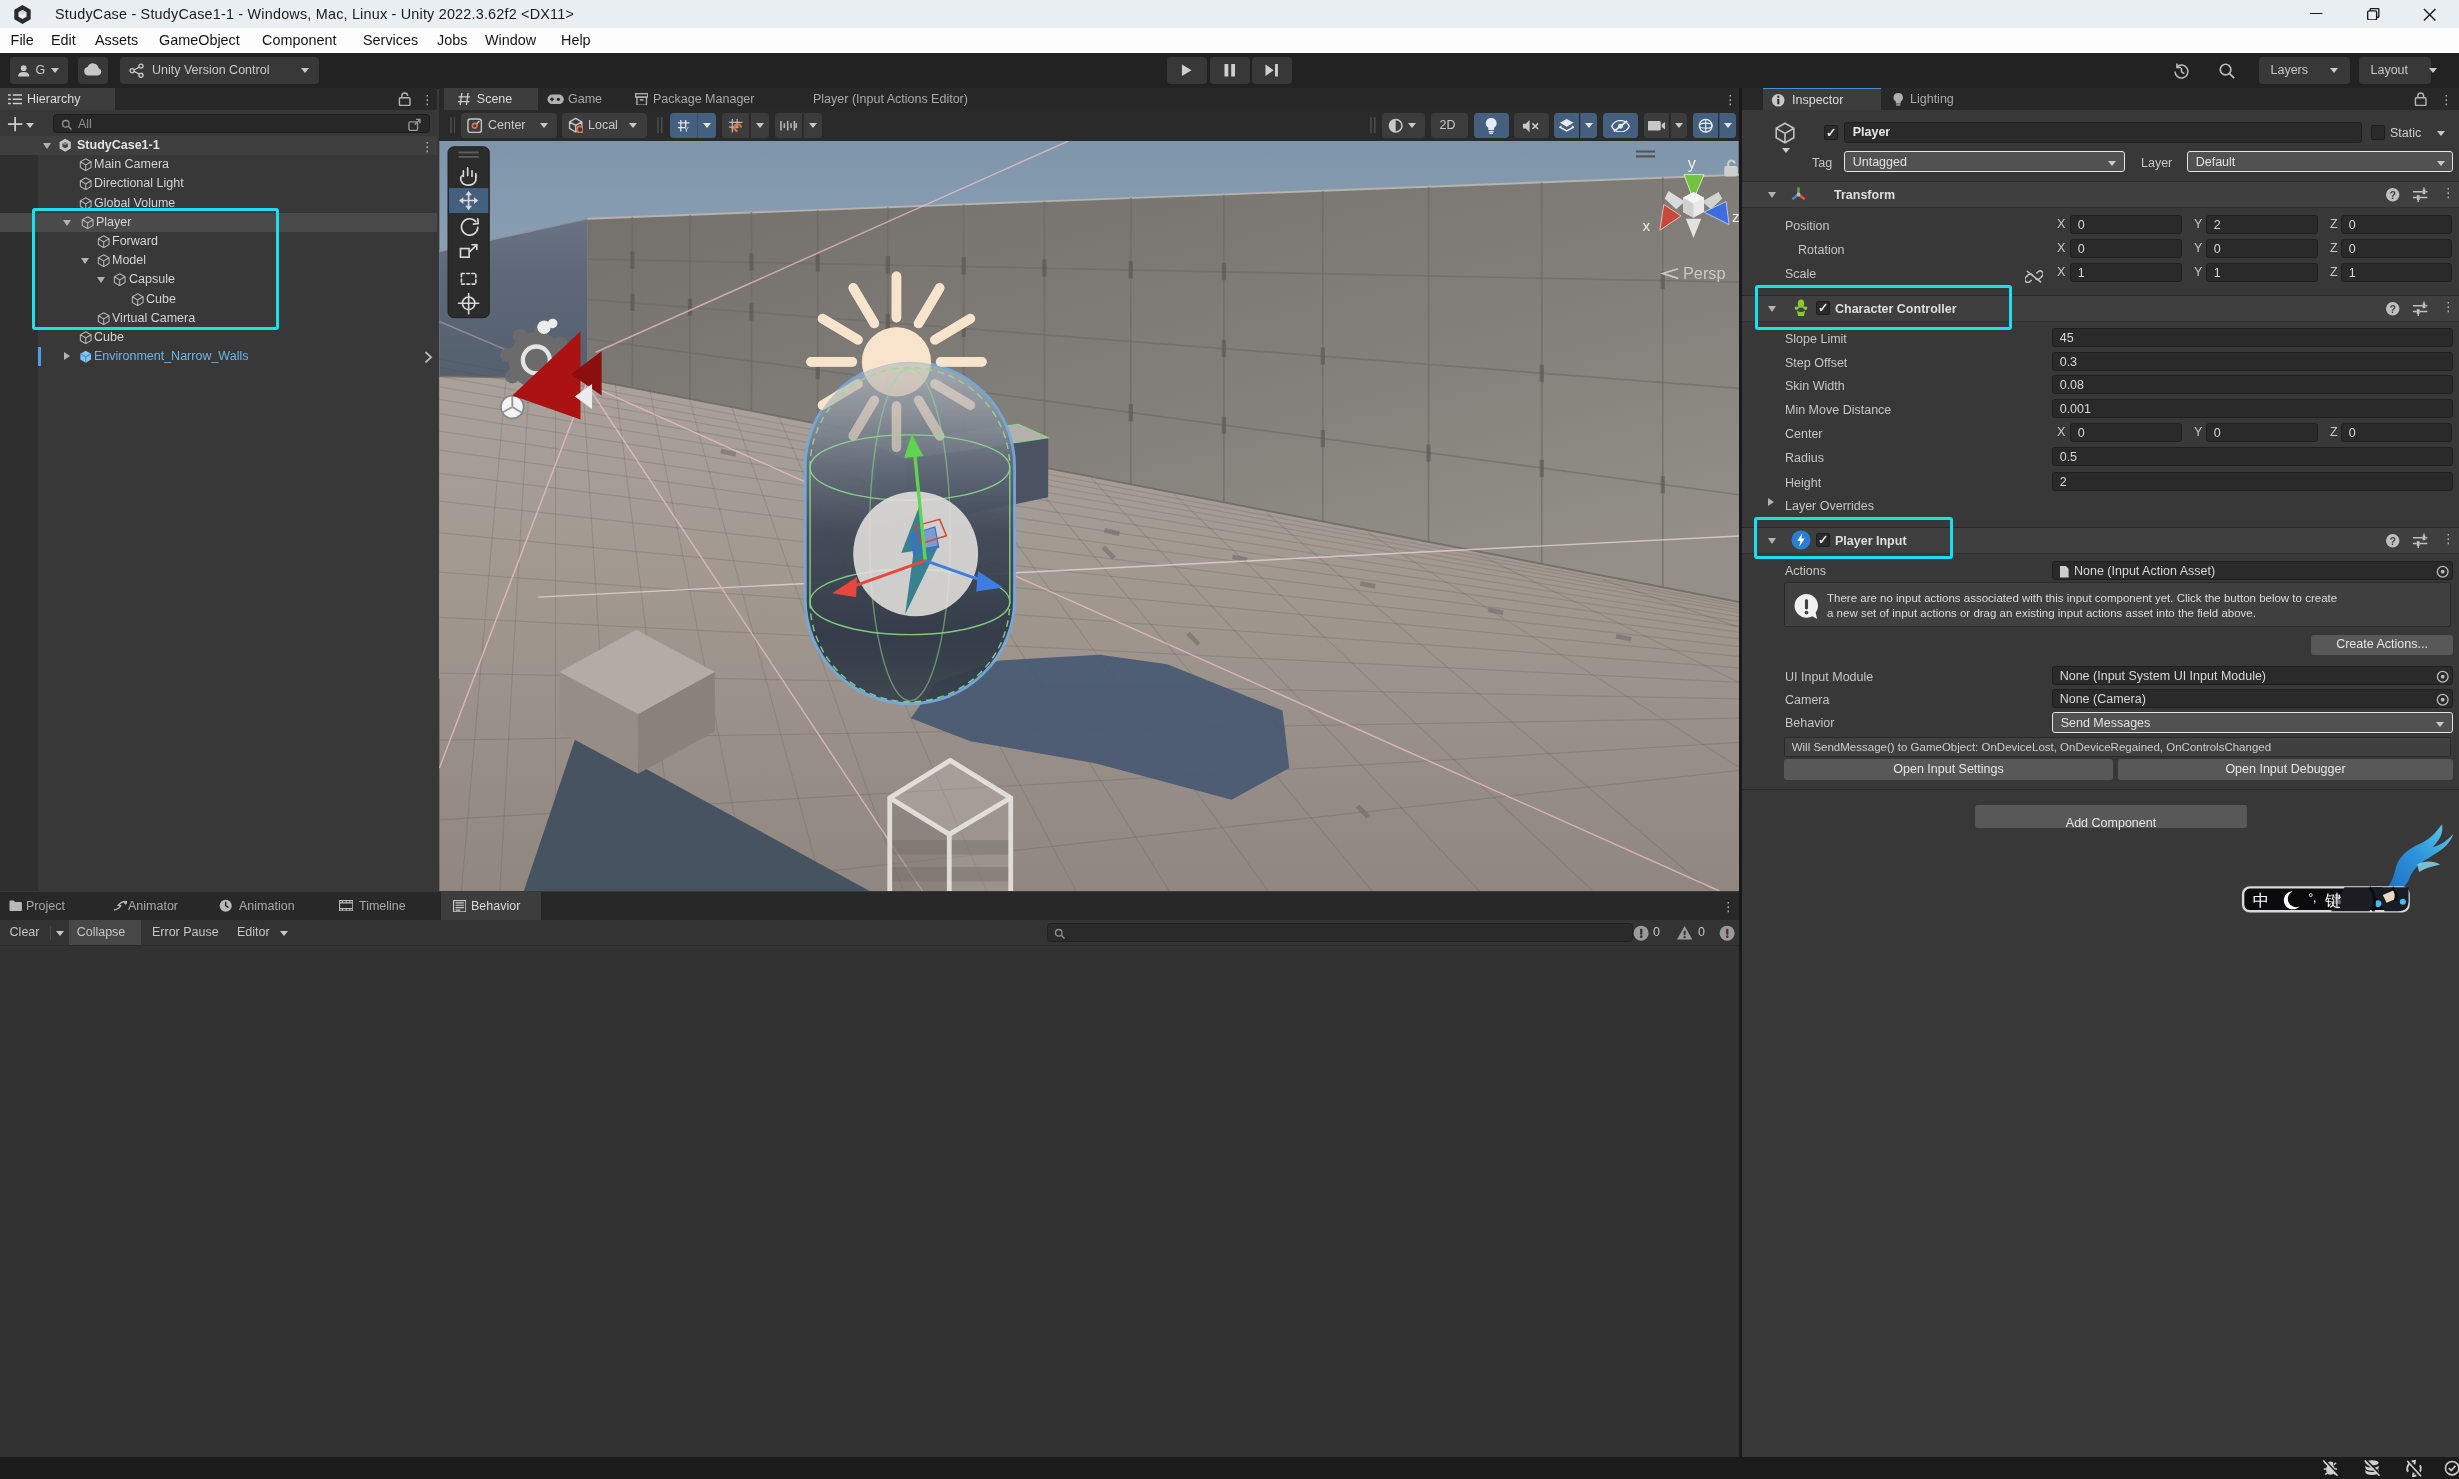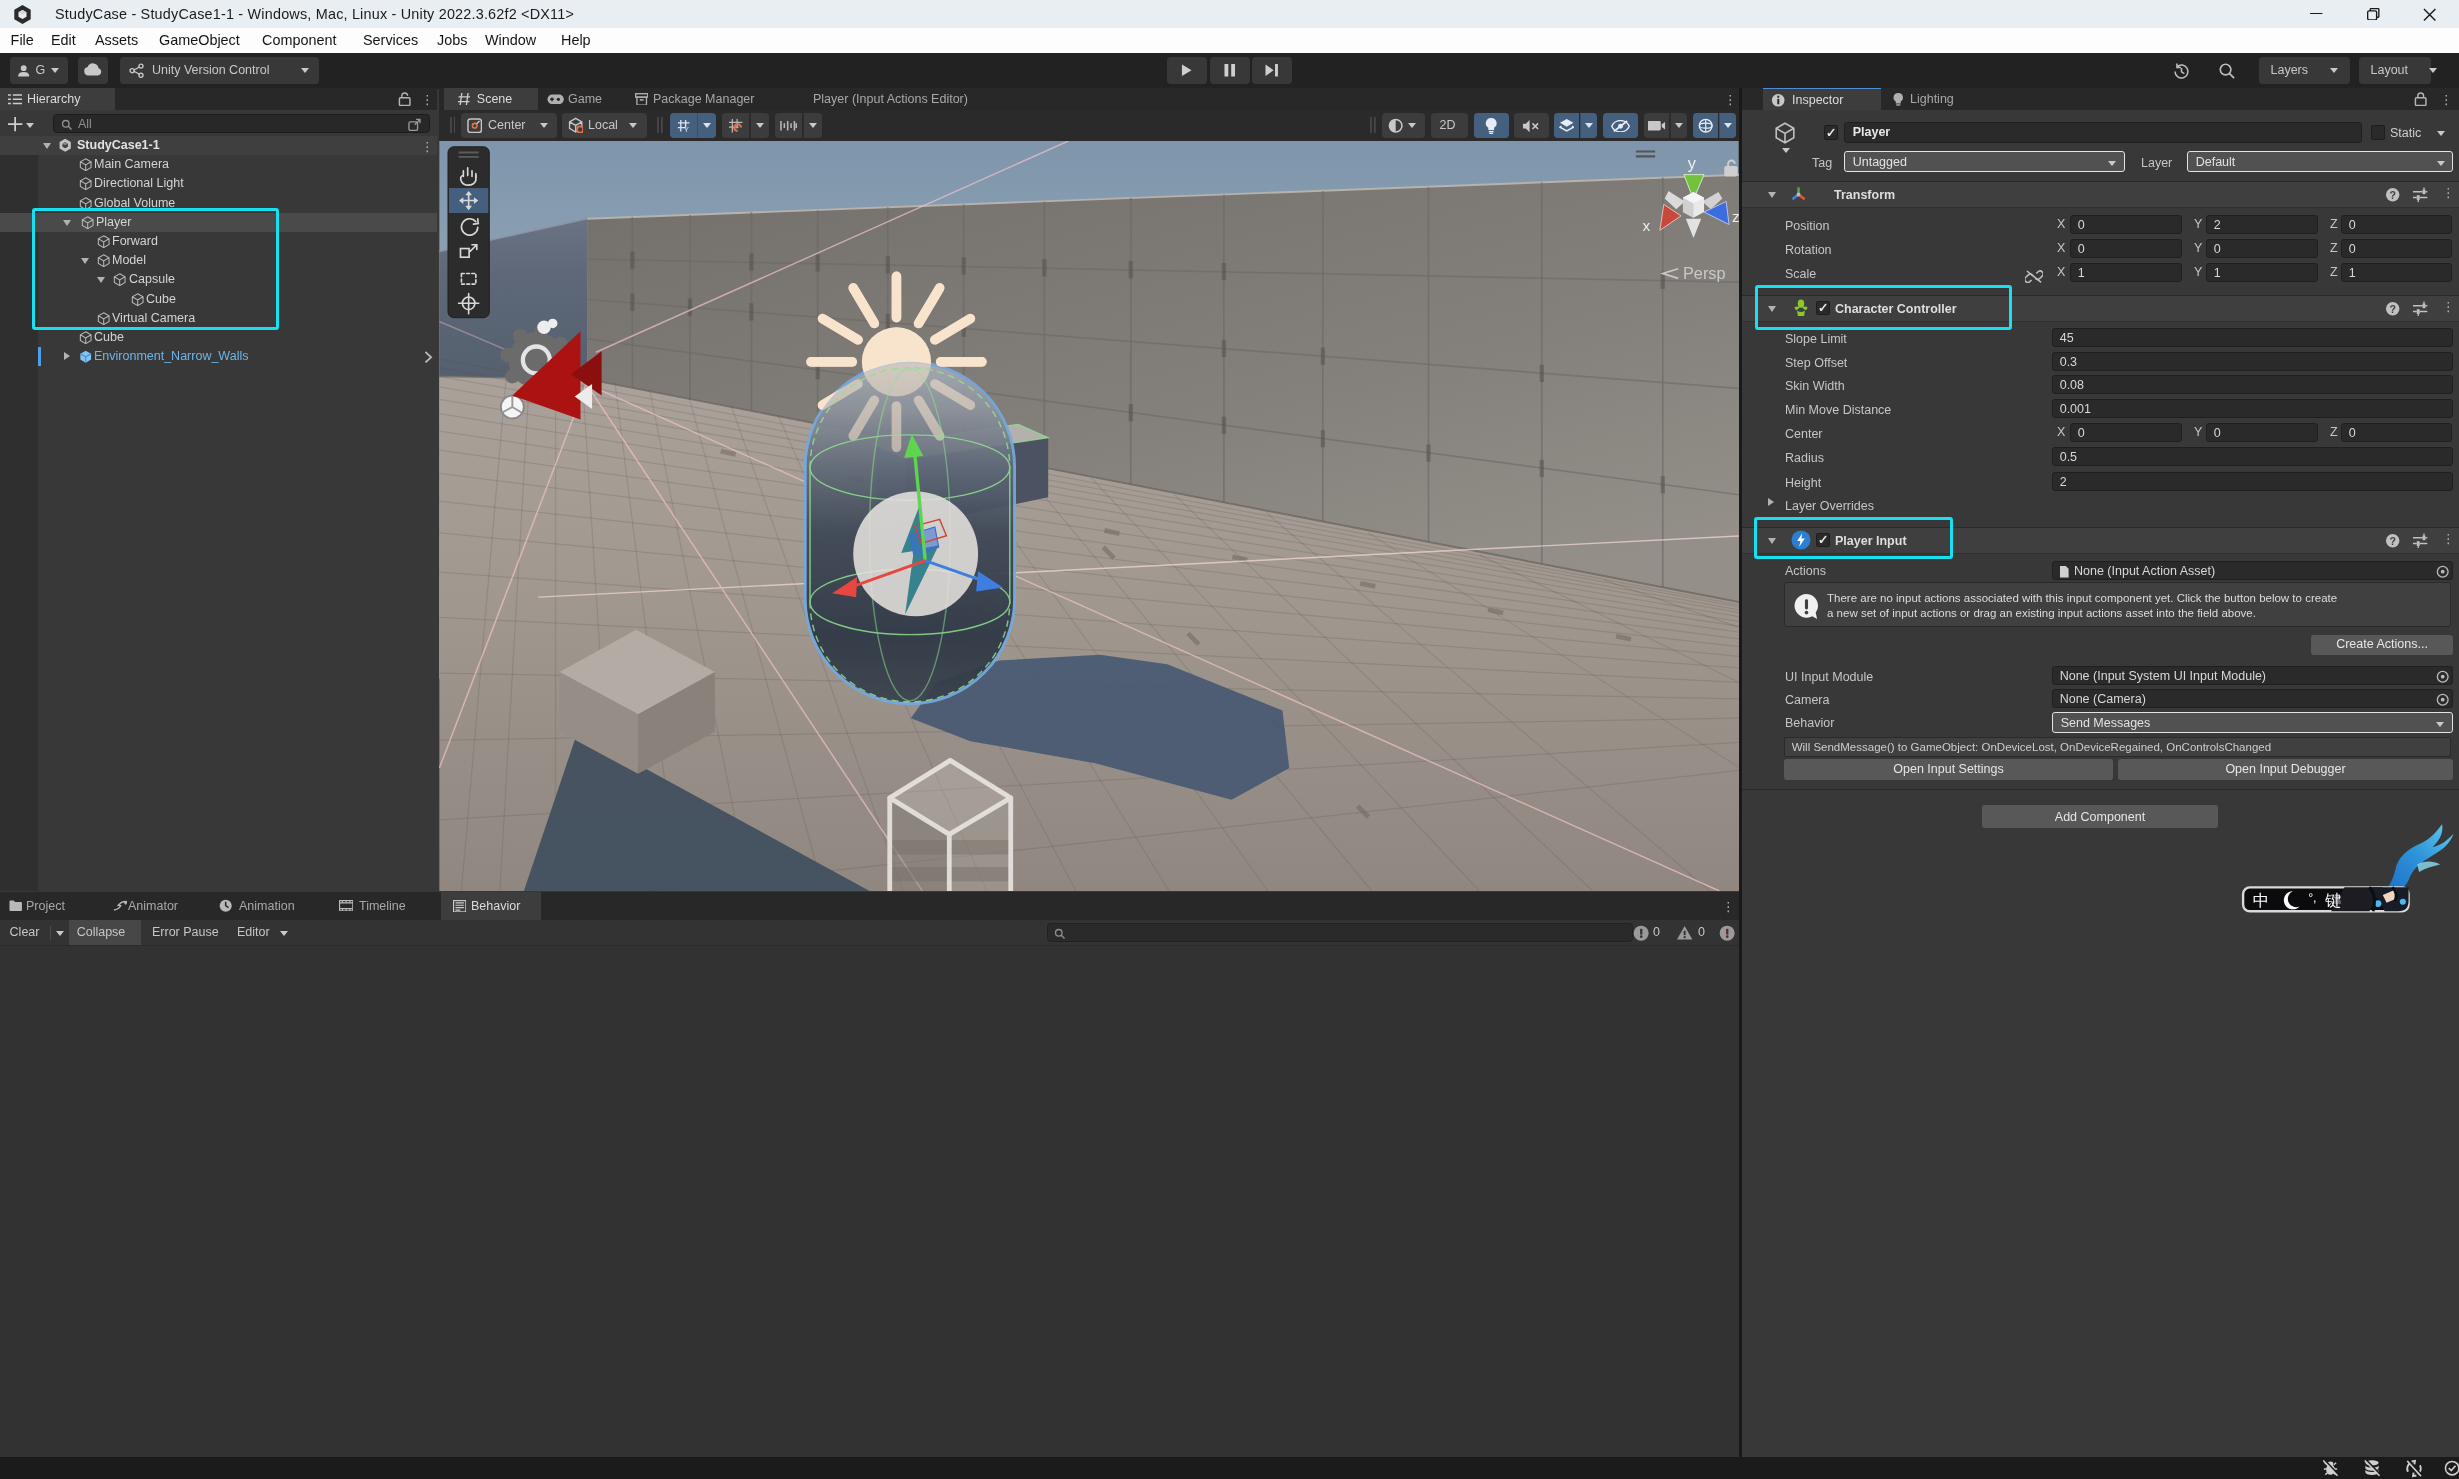--- a/index.html
+++ b/index.html
@@ -750,21 +750,21 @@
         <span class="v" style="left:6.7px">0</span>
       </div>
       <span class="axl" style="left:452px;top:107px">Y</span>
       <div class="ifield" style="left:464px;top:105px;width:112px">
         <span class="v" style="left:6.7px">2</span>
       </div>
       <span class="axl" style="left:588px;top:107px">Z</span>
       <div class="ifield" style="left:599px;top:105px;width:111px">
         <span class="v" style="left:6.7px">0</span>
       </div>
-<span class="ilab" style="left:43px;top:133px">Rotation</span>
+<span class="ilab" style="left:56px;top:133px">Rotation</span>
       <span class="axl" style="left:315px;top:131px">X</span>
       <div class="ifield" style="left:328px;top:129px;width:112px">
         <span class="v" style="left:6.7px">0</span>
       </div>
       <span class="axl" style="left:452px;top:131px">Y</span>
       <div class="ifield" style="left:464px;top:129px;width:112px">
         <span class="v" style="left:6.7px">0</span>
       </div>
       <span class="axl" style="left:588px;top:131px">Z</span>
       <div class="ifield" style="left:599px;top:129px;width:111px">
@@ -911,21 +911,21 @@
 <div class="idrop" style="left:310px;top:602px;width:401px">
         <span class="v">Send Messages</span>
         <div class="caret" style="left:383px;top:8.6px"></div>
       </div>
 <div class="abs" style="left:42px;top:627px;width:667px;height:20px;background:#404040;border:1px solid #2a2a2a;border-radius:1.9px">
 <span class="abs" style="left:6.7px;top:2.9px;font-size:11.5px;color:#cdcdcd">Will SendMessage() to GameObject: OnDeviceLost, OnDeviceRegained, OnControlsChanged</span>
       </div>
 <div class="ibtn" style="left:42px;top:649px;width:329px;height:21px;padding-top:2.9px">Open Input Settings</div>
 <div class="ibtn" style="left:376px;top:649px;width:335px;height:21px;padding-top:2.9px">Open Input Debugger</div>
 <div class="abs" style="left:0;top:679px;width:718px;height:1px;background:#2a2a2a"></div>
-<div class="ibtn" style="left:240px;top:695px;width:236px;height:23px;padding-top:5px">Add Component</div>
+<div class="ibtn" style="left:233px;top:695px;width:272px;height:23px;padding-top:11px">Add Component</div>
 <div class="cybox" style="left:12.5px;top:175px;width:257px;height:45px"></div>
 <div class="cybox" style="left:11.5px;top:407px;width:199px;height:42px"></div>
 </div>
 
 <div id="bott" class="abs">
   <div class="tabbar abs" style="left:0;top:0;width:1739px;height:28px">
     <div class="tab" style="left:0;width:106px;height:28px">
       <svg class="abs" style="left:8.6px;top:7.7px" width="13.4" height="11.5" viewBox="0 0 14 12">
             <path d="M0.5 1.5 a1 1 0 0 1 1 -1 h3.4 l1.4 1.6 h6.2 a1 1 0 0 1 1 1 v7.4 a1 1 0 0 1 -1 1 h-11 a1 1 0 0 1 -1 -1 Z" fill="#b9b9b9"></path>
           </svg>

